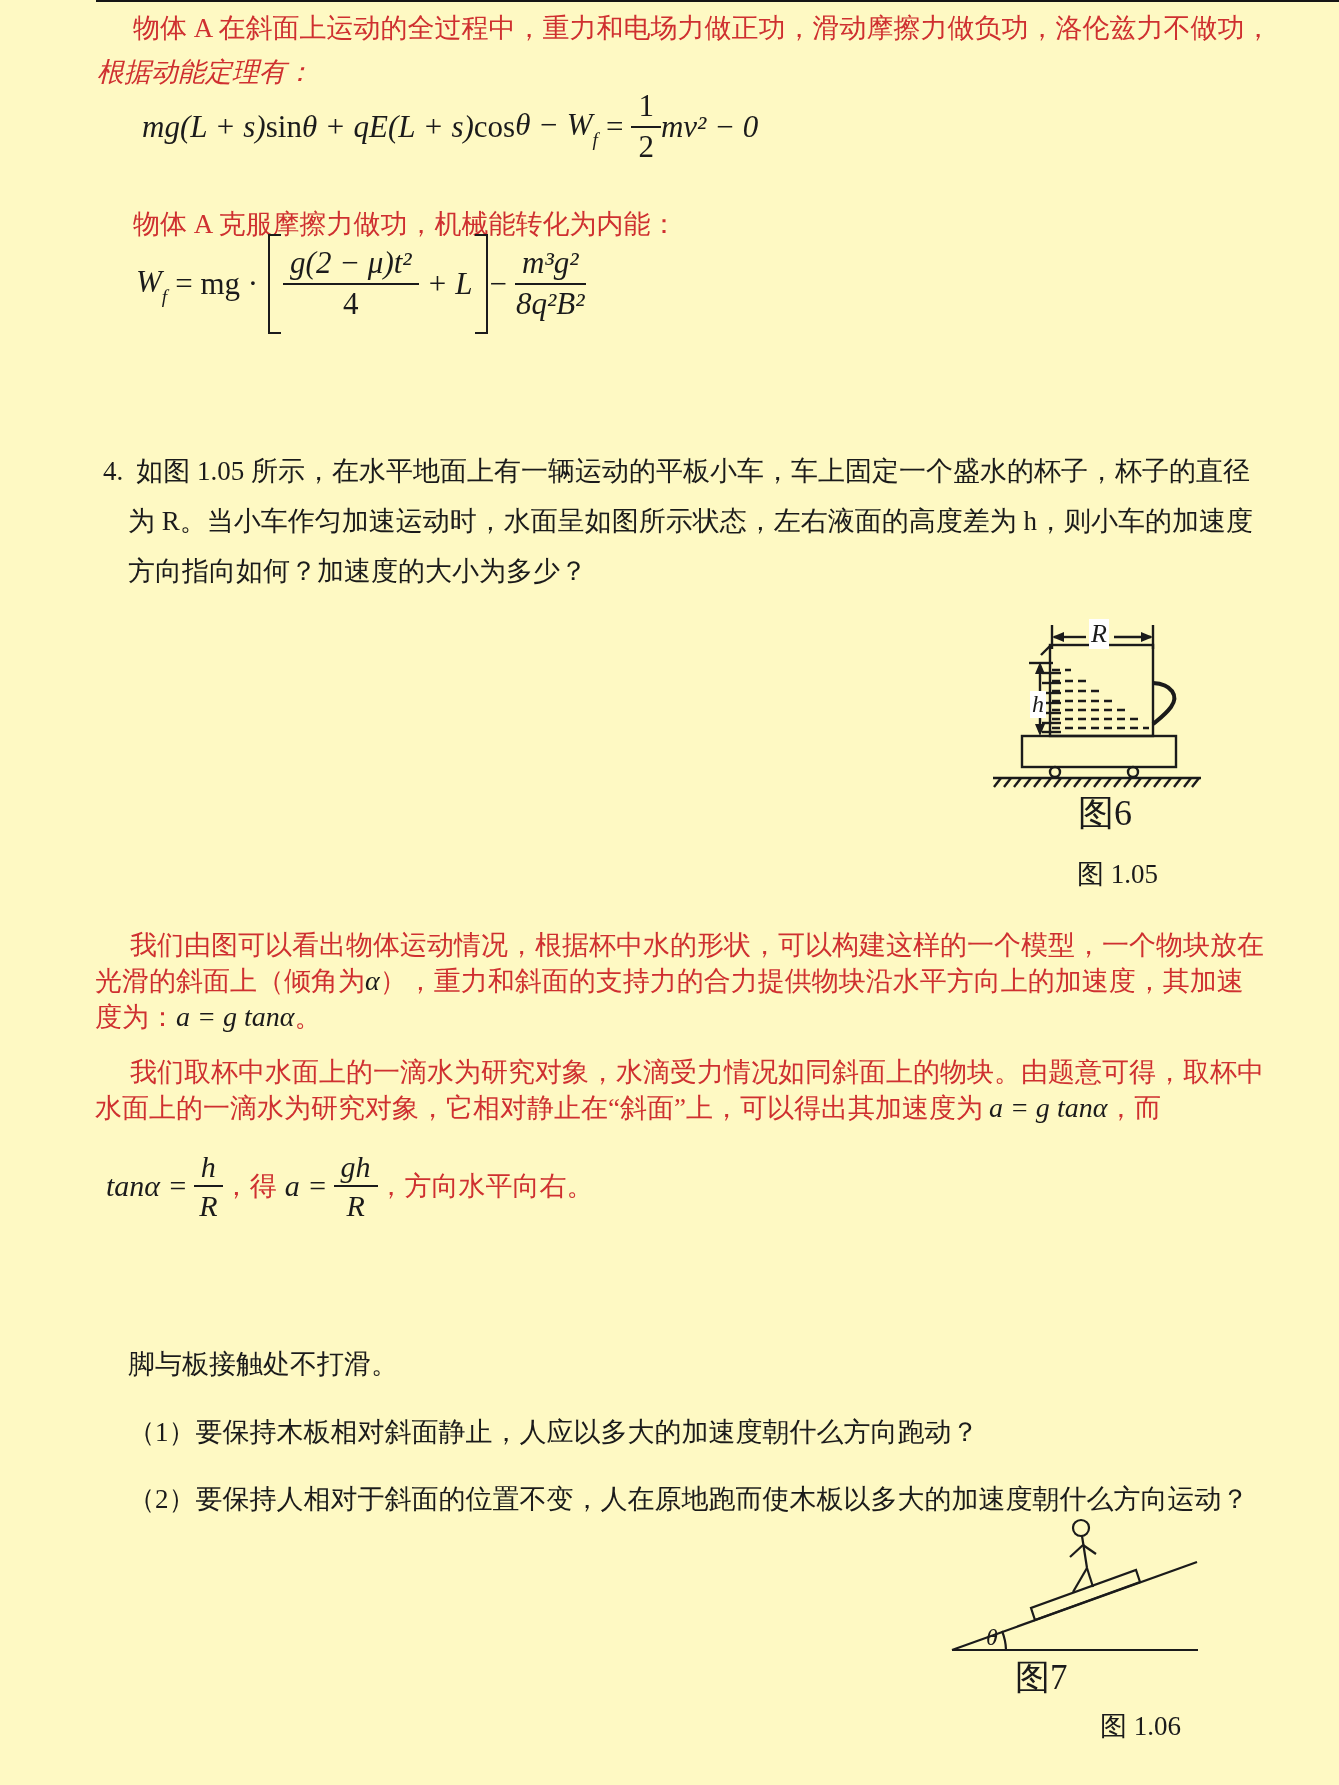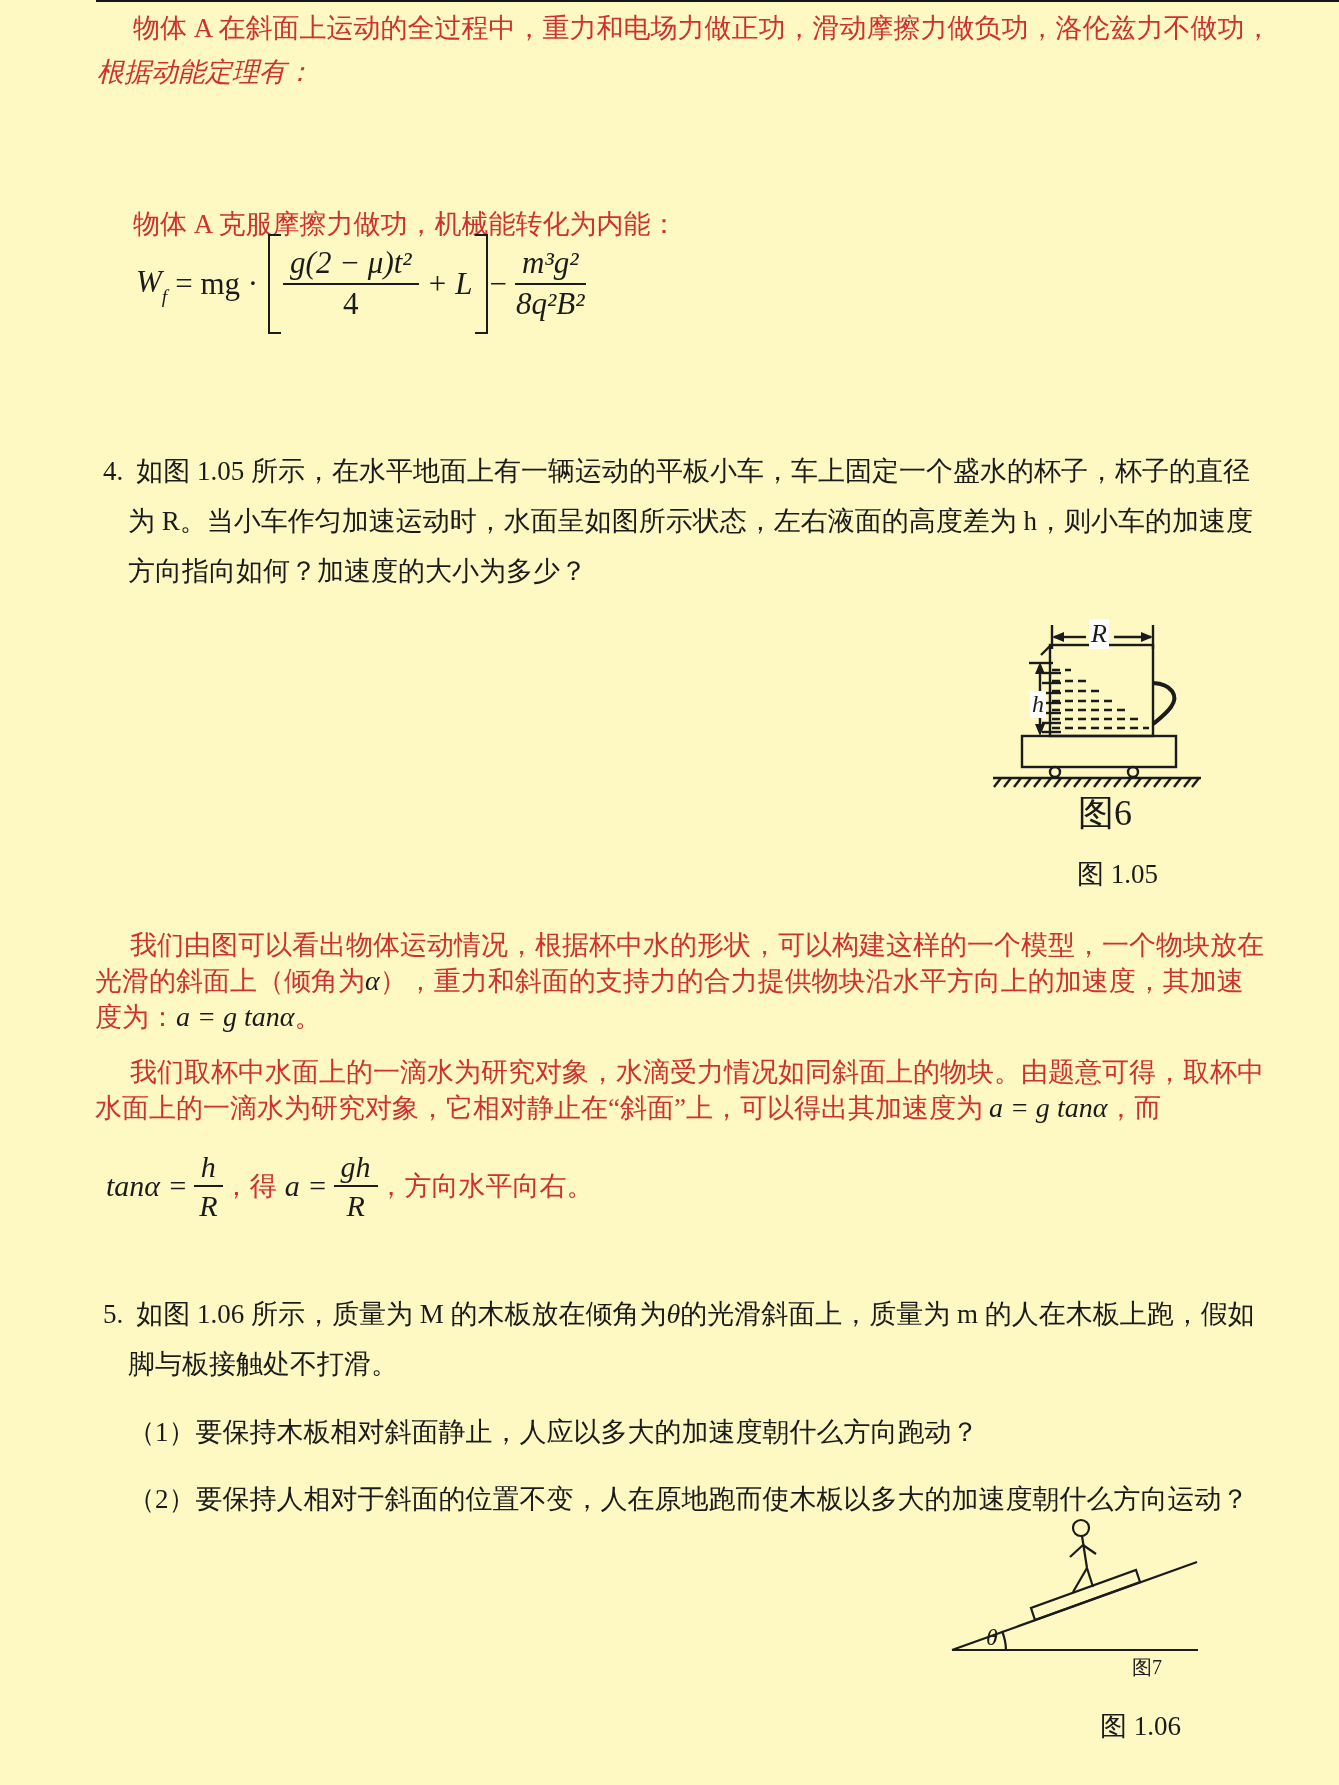--- a/index.html
+++ b/index.html
@@ -37,20 +37,35 @@
 </head>
 <body>
 
 <div id="page">
 
   <div class="rule" style="top:0;left:96px;width:1243px;height:2px;"></div>
 
   <div class="abs cn red" style="top:12px;left:133px;">物体 A 在斜面上运动的全过程中，重力和电场力做正功，滑动摩擦力做负功，洛伦兹力不做功，</div>
   <div class="abs cn red" style="top:56px;left:97px;font-style:italic;">根据动能定理有：</div>
 
+  <div class="abs formula" style="top:86px;left:142px;height:82px;">
+    <span class="it">mg(L + s)</span>
+      <span class="fn">sin</span>
+      <span class="it">θ + qE(L + s)</span>
+      <span class="fn">cos</span>
+      <span class="mtok"><span class="it">θ − W</span><sub>f</sub></span>
+    <span class="gap"></span>
+      <span class="fn">=</span>
+      <span class="gap"></span>
+    <span class="frac">
+        <span class="num fn">1</span>
+        <span class="den fn">2</span>
+      </span>
+    <span class="it">mv² − 0</span>
+  </div>
 
   <div class="abs cn red" style="top:208px;left:133px;">物体 A 克服摩擦力做功，机械能转化为内能：</div>
 
   <div class="abs formula" style="top:232px;left:136px;height:104px;">
     <span class="mtok"><span class="it">W</span><sub>f</sub></span>
     <span class="gap"></span>
       <span class="fn">= mg ·</span>
       <span class="gap"></span>
     <span class="bk bk-l"></span>
     <span class="frac">
@@ -150,21 +165,20 @@
     <span class="math">a =</span>
       <span style="width:6px;"></span>
     <span class="frac math">
         <span class="num">gh</span>
         <span class="den">R</span>
       </span>
     <span class="red cn">，</span>
       <span class="red cn">方向水平向右。</span>
   </div>
 
-  <div class="abs cn ink" style="top:1298px;left:103px;"><span>5.</span><span style="margin-left:13px;">如图 1.06 所示，质量为 M 的木板放在倾角为</span><span class="math" style="font-size:28px;">θ</span><span>的光滑斜面上，质量为 m 的人在木板上跑，假如</span></div>
   <div class="abs cn ink" style="top:1348px;left:128px;">脚与板接触处不打滑。</div>
   <div class="abs cn ink" style="top:1416px;left:128px;">（1）要保持木板相对斜面静止，人应以多大的加速度朝什么方向跑动？</div>
   <div class="abs cn ink" style="top:1483px;left:128px;">（2）要保持人相对于斜面的位置不变，人在原地跑而使木板以多大的加速度朝什么方向运动？</div>
 
   <div class="abs" style="left:930px;top:1500px;width:290px;height:160px;">
     <svg width="290" height="160" viewBox="0 0 290 160">
       <g stroke="#1b1b1b" stroke-width="2.2" fill="none">
 
         <line x1="22" y1="150" x2="268" y2="150"></line>
 
@@ -177,16 +191,16 @@
         <circle cx="151" cy="28" r="8"></circle>
         <line x1="152" y1="36" x2="157" y2="68"></line>
         <line x1="157" y1="68" x2="143" y2="92"></line>
         <line x1="157" y1="68" x2="163" y2="87"></line>
         <line x1="153" y1="45" x2="140" y2="57"></line>
         <line x1="153" y1="45" x2="166" y2="54"></line>
       </g>
     </svg>
     <span class="figlabel" style="left:54px;top:124px;font-size:24px;background:transparent;">θ</span>
   </div>
-  <div class="abs caption" style="left:1132px;top:1654px;font-size:20px;">图7</div>
+  <div class="abs caption" style="left:1015px;top:1654px;font-size:35px;">图7</div>
   <div class="abs caption" style="left:1085px;top:1708px;margin-left:15px;">图 1.06</div>
 
 </div>
 
 </body></html>

